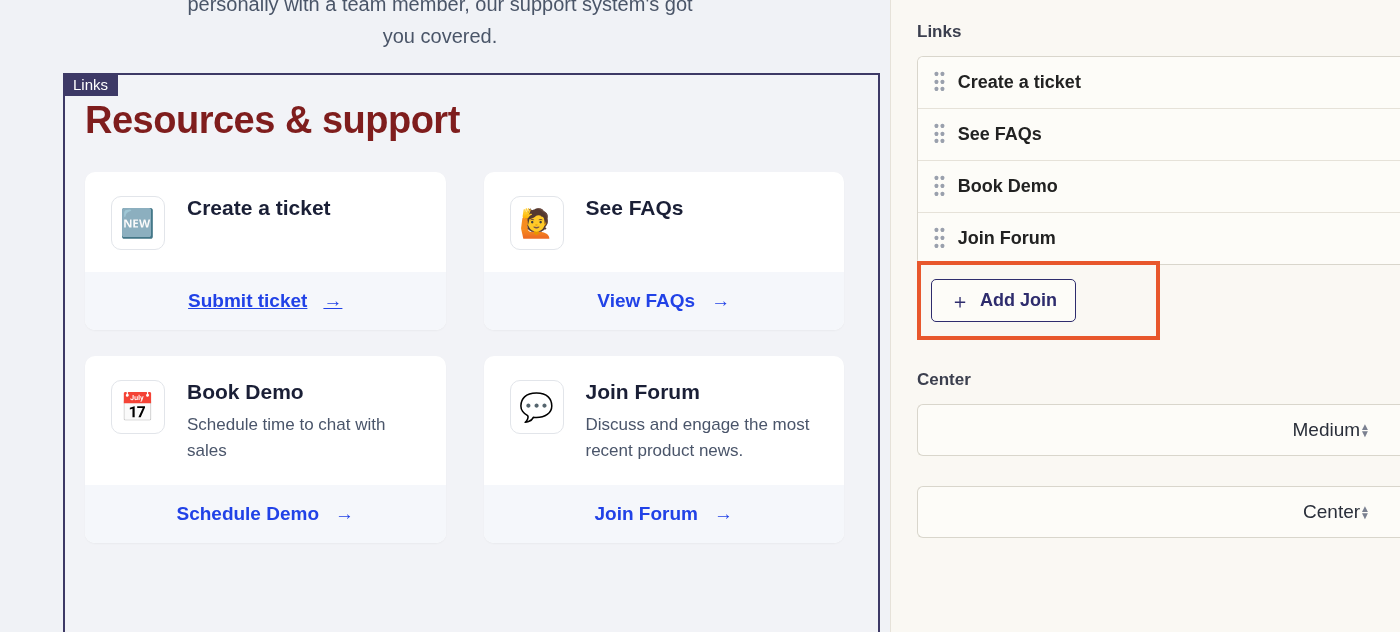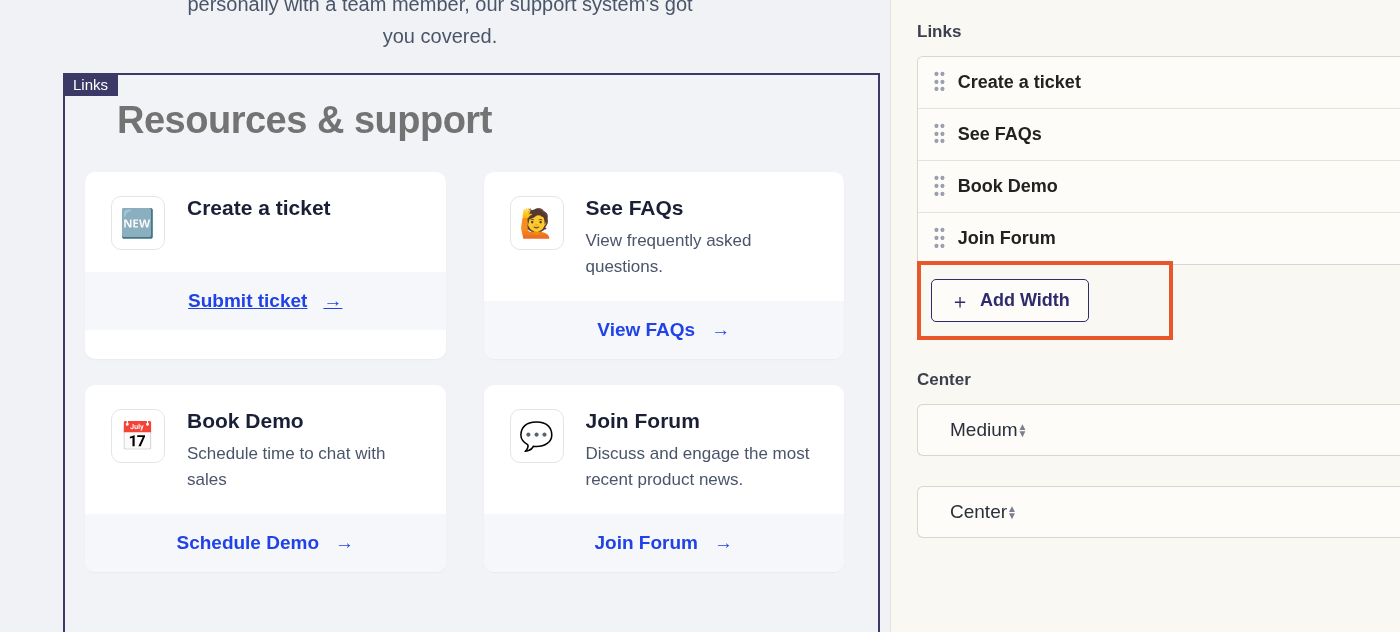--- a/index.html
+++ b/index.html
@@ -45,23 +45,22 @@
       font-weight: 500;
       padding: 3px 10px;
     }
     .preview-content {
       padding: 24px 34px 0 20px;
     }
     .section-title {
       font-size: 38px;
       font-weight: 800;
       letter-spacing: -0.5px;
-      color: #737373;
+      color: #7f1d1d;
       margin-bottom: 30px;
-      margin-left: 32px;
     }
     .cards-grid {
       display: grid;
       grid-template-columns: 1fr 1fr;
       gap: 26px 38px;
     }
     .card {
       background: #fff;
       border-radius: 10px;
       box-shadow: 0 1px 2px rgba(0,0,0,0.04);
@@ -196,24 +195,24 @@
     }
     .sb-group {
       margin-top: 30px;
     }
     .sb-select {
       margin-top: 10px;
       border: 1px solid #d9d6cc;
       border-right: none;
       border-radius: 6px 0 0 6px;
       background: #fdfcf8;
-      padding: 14px 32px;
+      padding: 14px 16px;
       display: flex;
       align-items: center;
-      justify-content: flex-start;
+      justify-content: flex-end;
       font-size: 19px;
       color: #2a2f3a;
     }
     .select-arrows {
       display: inline-flex;
       flex-direction: column;
       line-height: 0.5;
       font-size: 10px;
       color: #7a8090;
       gap: 2px;
@@ -251,21 +250,20 @@
         </div>
       </div>
 
       <div class="card">
         <div class="card-top">
           <div class="card-icon">
               <span>🙋</span>
             </div>
           <div class="card-text">
             <div class="card-title">See FAQs</div>
-            <div class="card-desc">View frequently asked questions.</div>
           </div>
         </div>
         <div class="card-footer">
           <a class="card-action">
             <span>View FAQs</span> 
               <span class="arrow">→</span>
           </a>
         </div>
       </div>
 
@@ -342,21 +340,21 @@
           <span>••</span>
           <span>••</span>
         </span>
       <span>Join Forum</span>
     </div>
   </div>
 
   <div class="highlight-box">
     <button class="add-link-btn">
       <span class="plus-icon">＋</span>
-      <span>Add Width</span>
+      <span>Add Join</span>
     </button>
   </div>
 
   <div class="sb-group">
     <div class="sb-label">Center</div>
     <div class="sb-select">
       <span>Medium</span>
       <span class="select-arrows">
           <span>▲</span>
           <span>▼</span>

